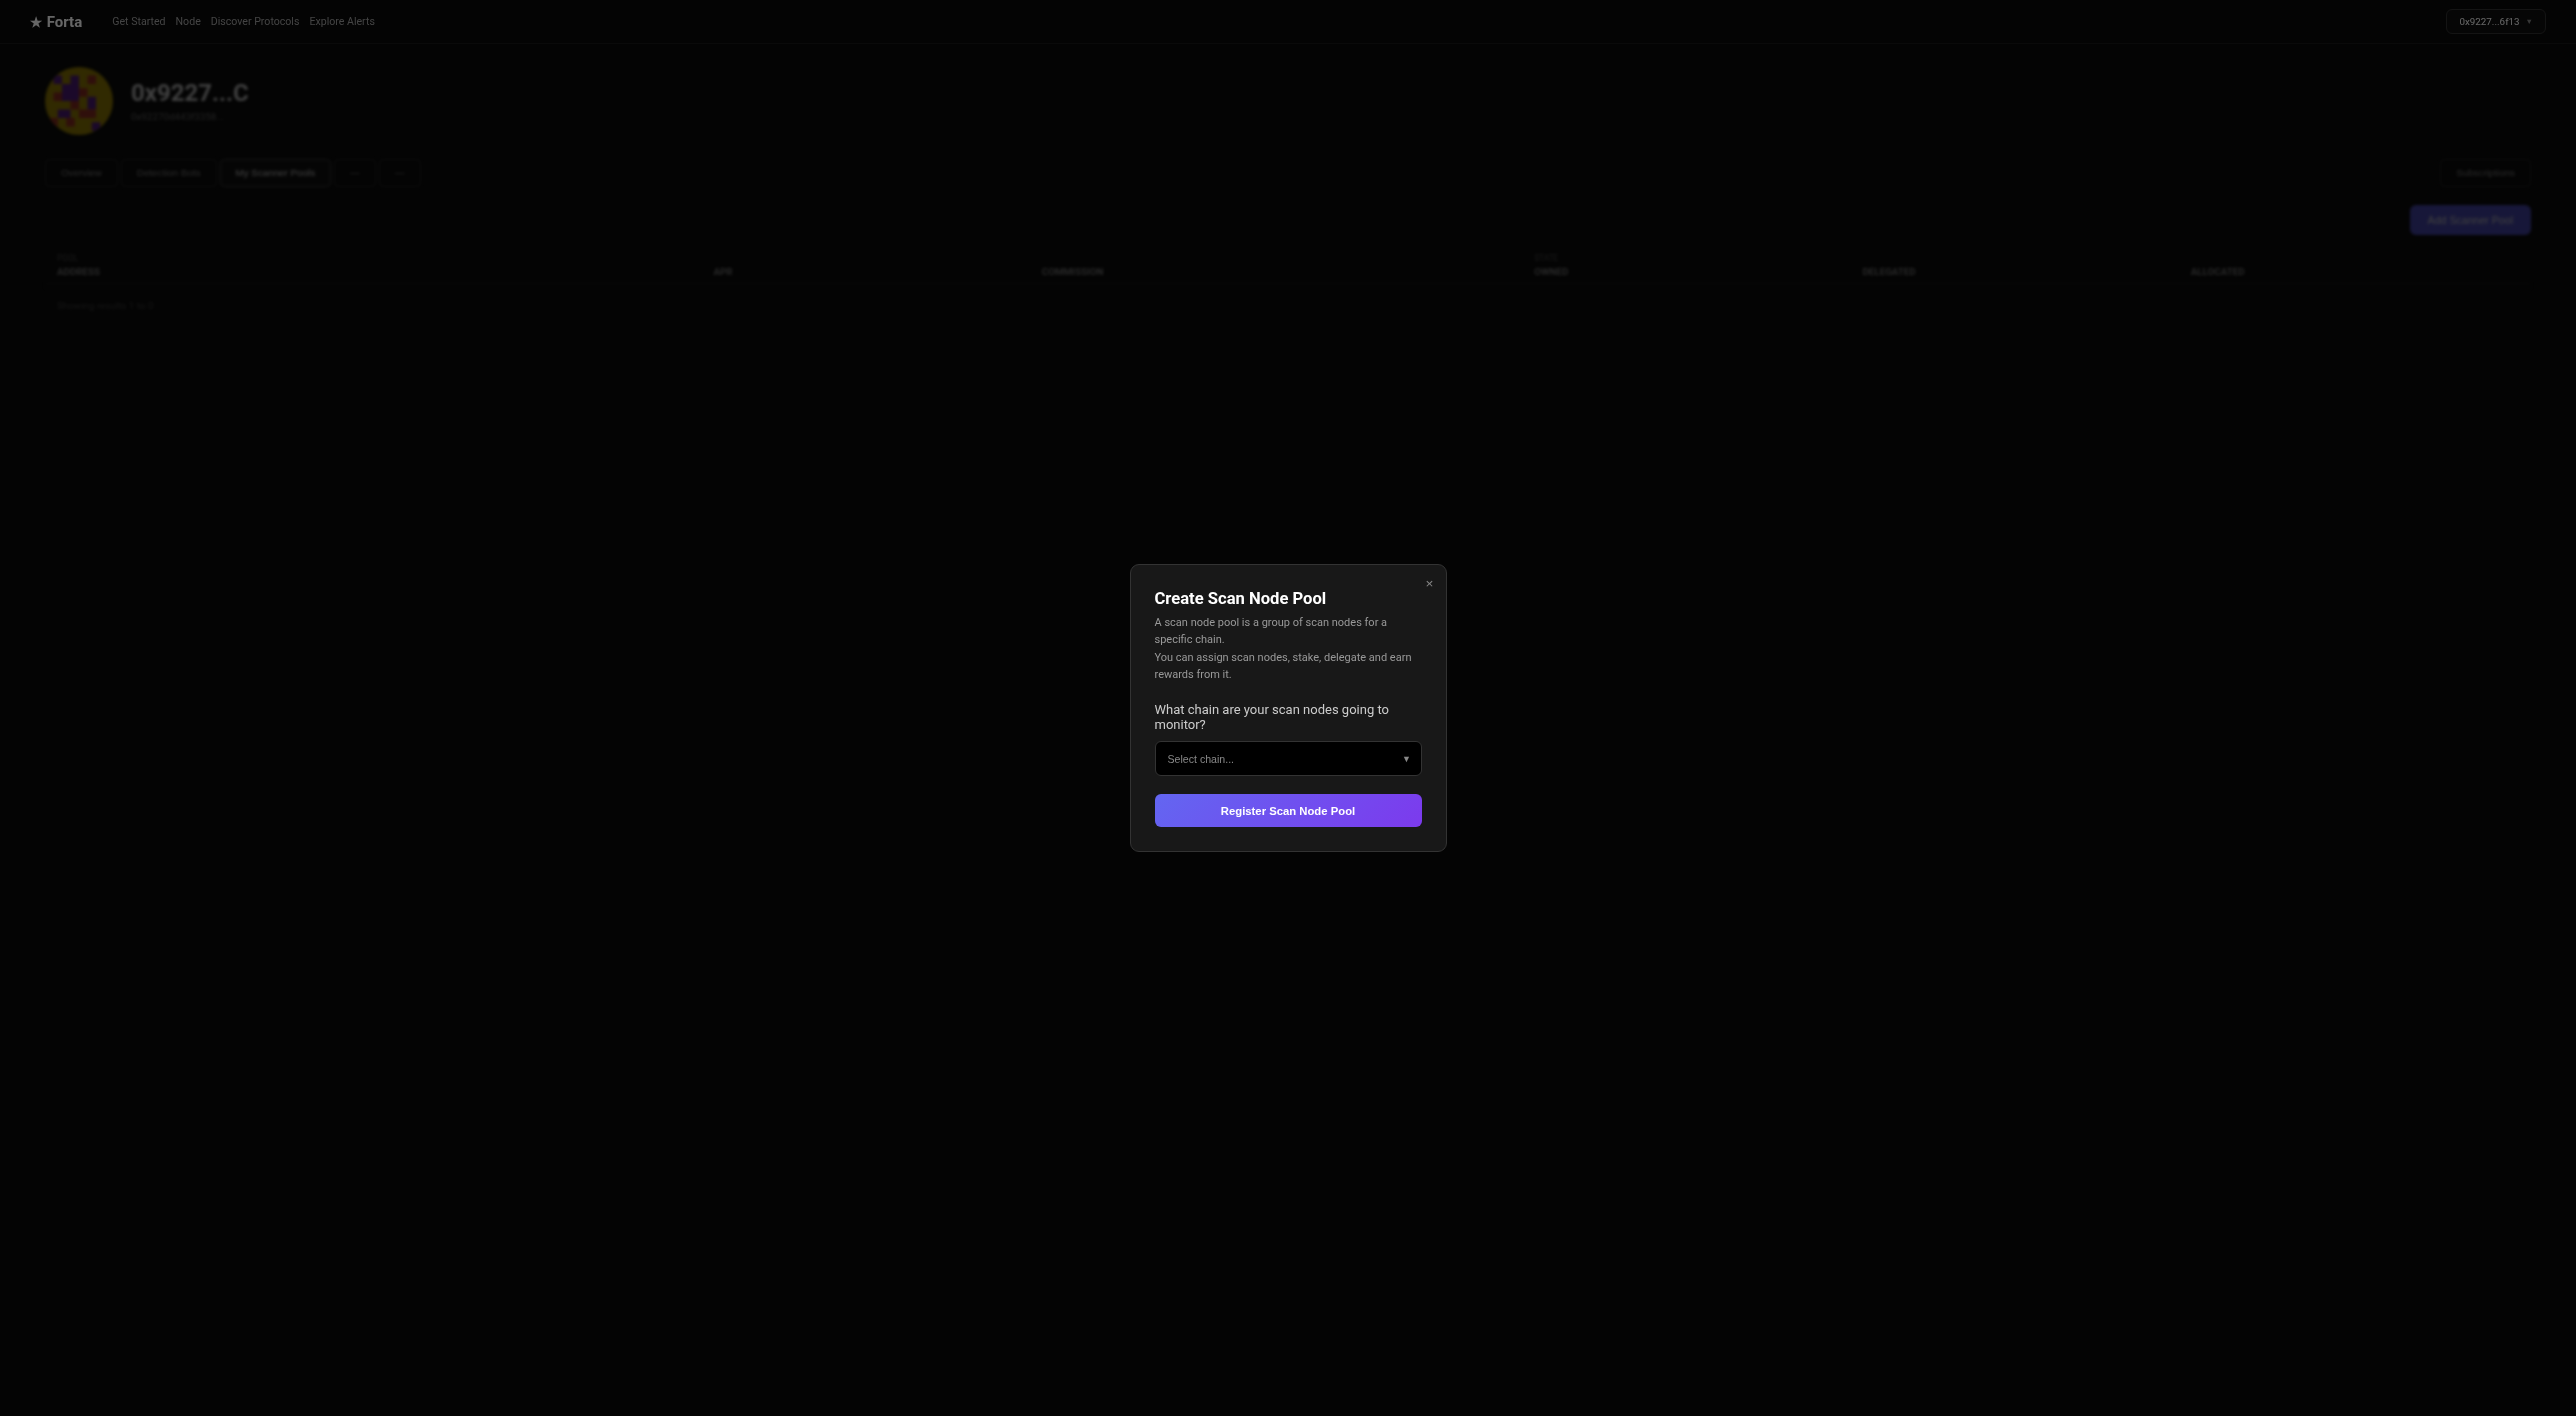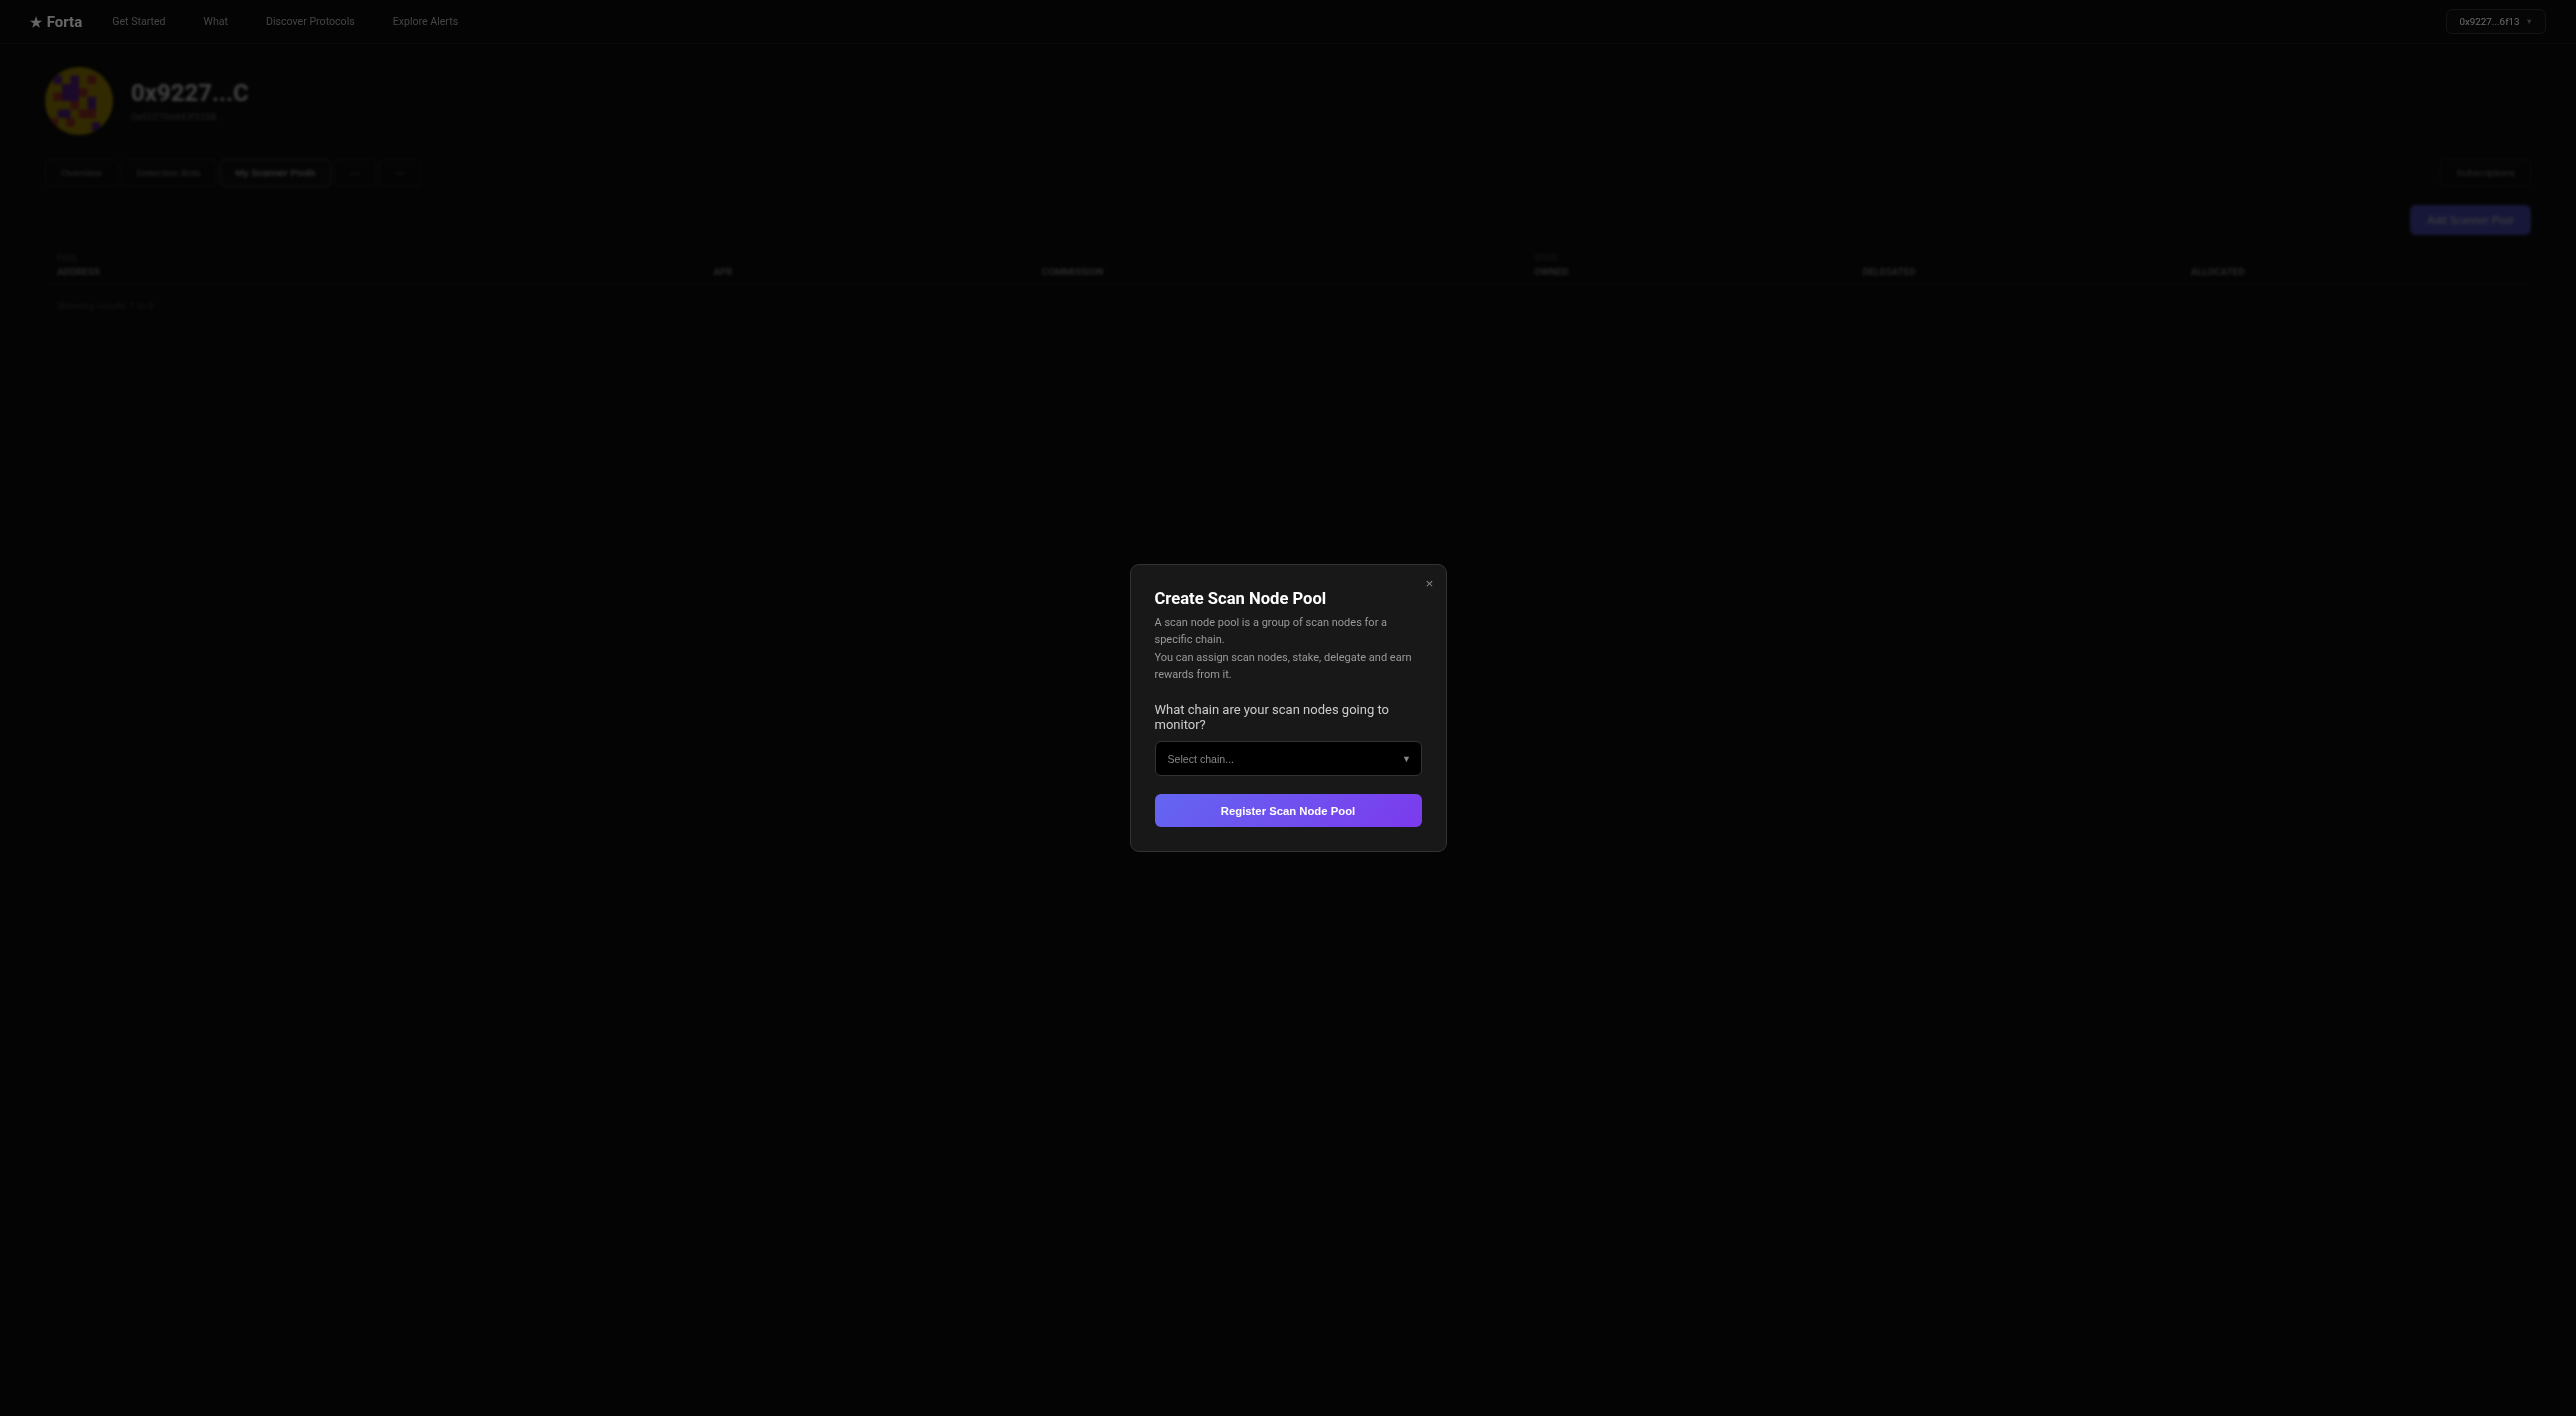--- a/index.html
+++ b/index.html
@@ -33,21 +33,21 @@
       margin-right: 30px;
     }
 
     .nav-logo .star {
       color: #fff;
       font-size: 13.6px;
     }
 
     .nav-links {
       display: flex;
-      gap: 38px;
+      gap: 10px;
       flex: 1;
     }
 
     .nav-link {
       color: #aaa;
       font-size: 10.6px;
       cursor: pointer;
       text-decoration: none;
     }
 
@@ -298,21 +298,21 @@
 </head>
 <body>
 
 <nav>
   <div class="nav-logo">
     <span class="star">★</span>
     <span>Forta</span>
   </div>
   <div class="nav-links">
     <a class="nav-link">Get Started</a>
-    <a class="nav-link">What</a>
+    <a class="nav-link">Node</a>
     <a class="nav-link">Discover Protocols</a>
     <a class="nav-link">Explore Alerts</a>
   </div>
   <div class="nav-wallet">
     <span>0x9227...6f13</span>
     <span class="chevron">▼</span>
   </div>
 </nav>
 
 <div class="main-content">

